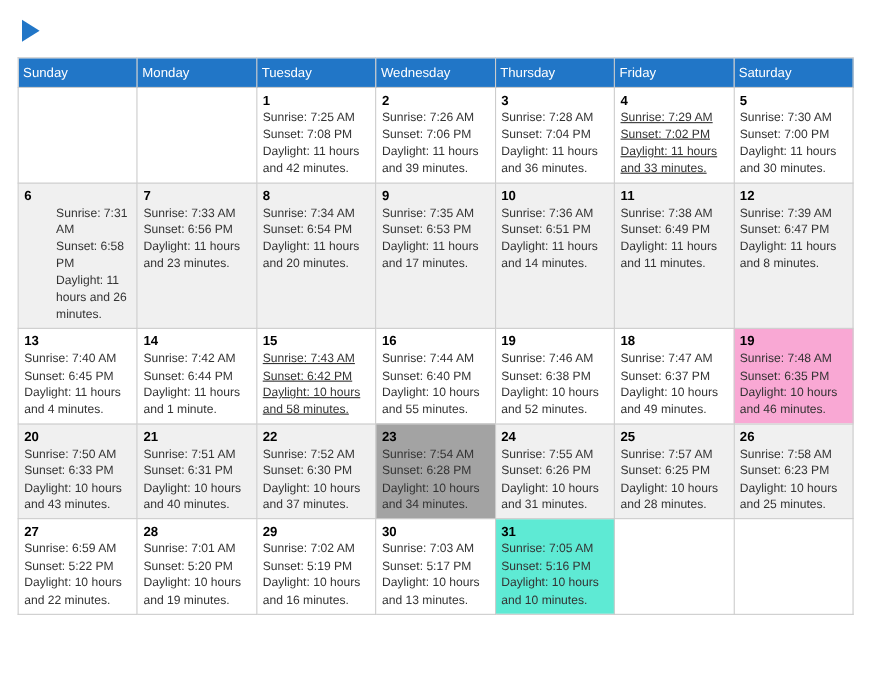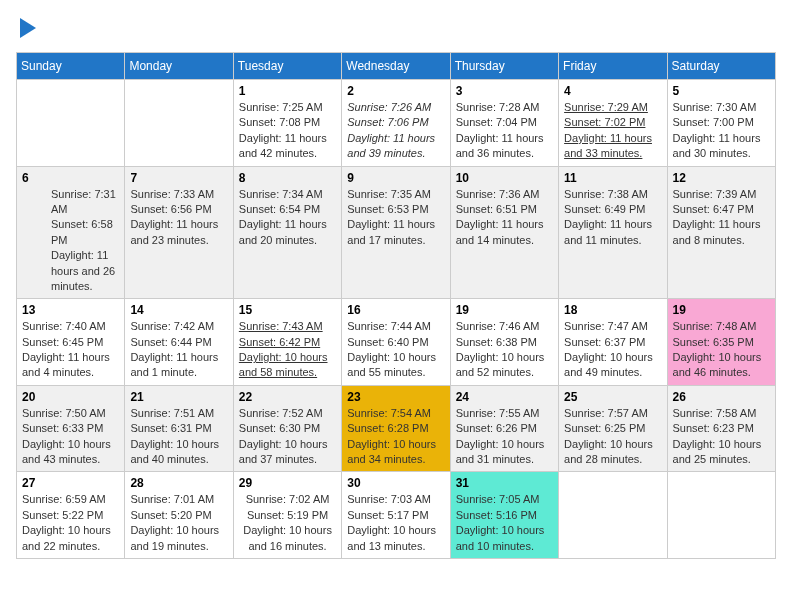--- a/index.html
+++ b/index.html
@@ -127,21 +127,21 @@
         <td class="empty-cell"></td>
         <td class="empty-cell"></td>
         <td style="background: rgb(255, 255, 255);">
           <span class="day-num">1</span>
           <div class="cell-content" style="white-space: pre-line;">Sunrise: 7:25 AM
 Sunset: 7:08 PM
 Daylight: 11 hours and 42 minutes.</div>
         </td>
         <td style="background: rgb(255, 255, 255);">
           <span class="day-num">2</span>
-          <div class="cell-content" style="white-space: pre-line; font-style: italic;">Sunrise: 7:26 AM
+          <div class="cell-content" style="white-space: pre-line;">Sunrise: 7:26 AM
 Sunset: 7:06 PM
 Daylight: 11 hours and 39 minutes.</div>
         </td>
         <td style="background: rgb(255, 255, 255);">
           <span class="day-num">3</span>
           <div class="cell-content" style="white-space: pre-line;">Sunrise: 7:28 AM
 Sunset: 7:04 PM
 Daylight: 11 hours and 36 minutes.</div>
         </td>
         <td style="background: rgb(255, 255, 255);">
@@ -257,21 +257,21 @@
           <div class="cell-content" style="white-space: pre-line;">Sunrise: 7:51 AM
 Sunset: 6:31 PM
 Daylight: 10 hours and 40 minutes.</div>
         </td>
         <td style="background: rgb(240, 240, 240);">
           <span class="day-num">22</span>
           <div class="cell-content" style="white-space: pre-line;">Sunrise: 7:52 AM
 Sunset: 6:30 PM
 Daylight: 10 hours and 37 minutes.</div>
         </td>
-        <td style="background: #eab308; margin-left: 12px;">
+        <td style="background: #a3a3a3; margin-left: 12px;">
           <span class="day-num">23</span>
           <div class="cell-content" style="white-space: pre-line;">Sunrise: 7:54 AM
 Sunset: 6:28 PM
 Daylight: 10 hours and 34 minutes.</div>
         </td>
         <td style="background: rgb(240, 240, 240);">
           <span class="day-num">24</span>
           <div class="cell-content" style="white-space: pre-line;">Sunrise: 7:55 AM
 Sunset: 6:26 PM
 Daylight: 10 hours and 31 minutes.</div>
@@ -297,21 +297,21 @@
 Daylight: 10 hours and 22 minutes.</div>
         </td>
         <td style="background: rgb(255, 255, 255);">
           <span class="day-num">28</span>
           <div class="cell-content" style="white-space: pre-line;">Sunrise: 7:01 AM
 Sunset: 5:20 PM
 Daylight: 10 hours and 19 minutes.</div>
         </td>
         <td style="background: rgb(255, 255, 255);">
           <span class="day-num">29</span>
-          <div class="cell-content" style="white-space: pre-line; text-align: center;">Sunrise: 7:02 AM
+          <div class="cell-content" style="white-space: pre-line;">Sunrise: 7:02 AM
 Sunset: 5:19 PM
 Daylight: 10 hours and 16 minutes.</div>
         </td>
         <td style="background: rgb(255, 255, 255);">
           <span class="day-num">30</span>
           <div class="cell-content" style="white-space: pre-line;">Sunrise: 7:03 AM
 Sunset: 5:17 PM
 Daylight: 10 hours and 13 minutes.</div>
         </td>
         <td style="background: #5eead4;">

